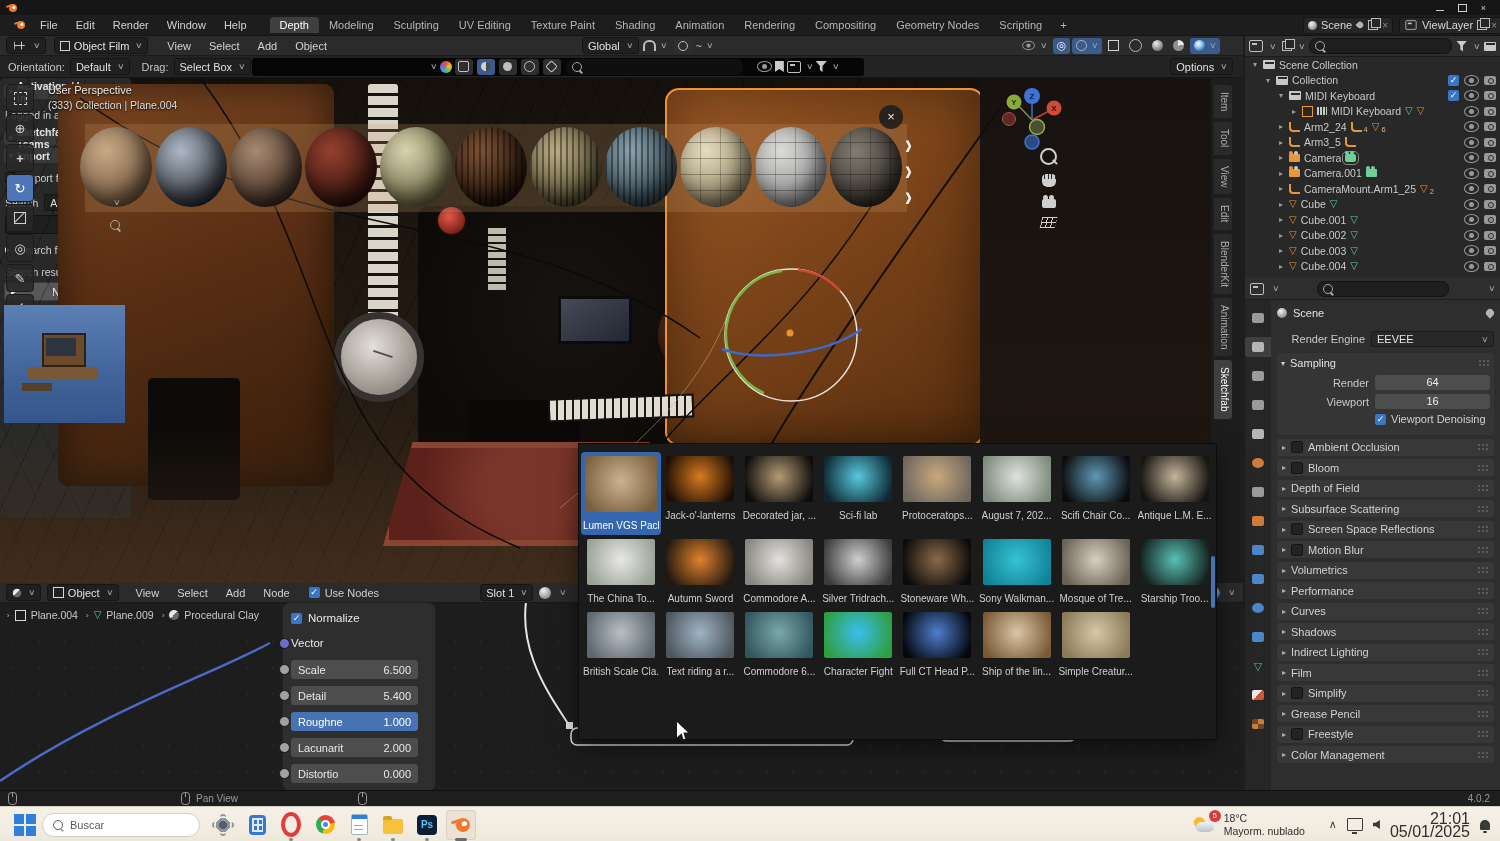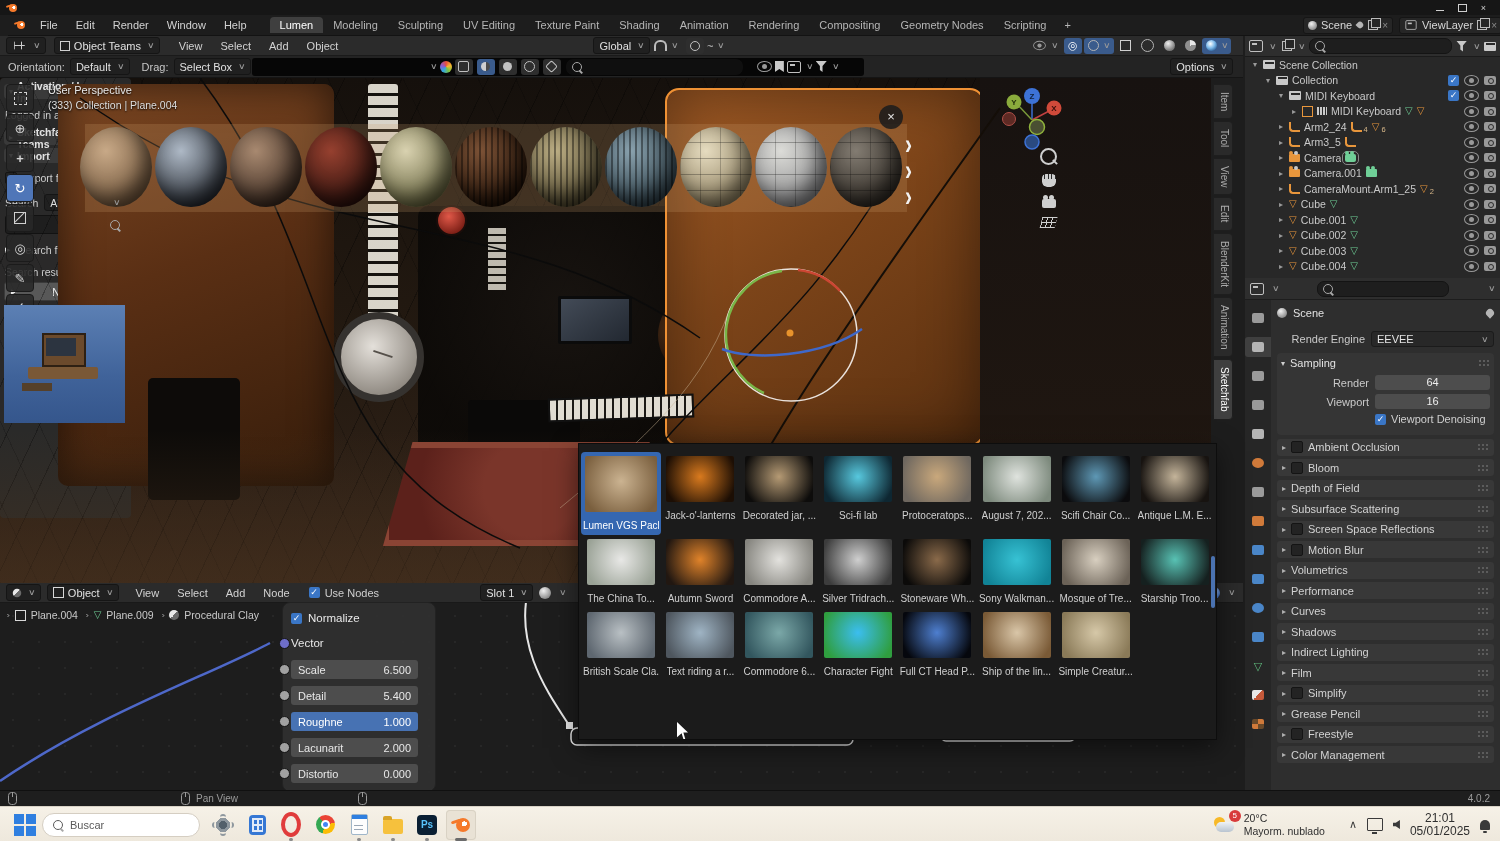--- a/index.html
+++ b/index.html
@@ -215,21 +215,21 @@
   .wicon{width:26px;height:20px;position:relative;}
   .wicon .sun{position:absolute;left:2px;top:2px;width:11px;height:11px;border-radius:50%;background:#f7b928;}
   .wicon .cloud{position:absolute;left:4px;top:7px;width:18px;height:10px;border-radius:6px;background:linear-gradient(#eef2f6,#b9c4d0);}
   .wbadge{position:absolute;right:-3px;top:-5px;width:12px;height:12px;border-radius:50%;background:#d83b3b;color:#fff;font-size:8px;line-height:12px;text-align:center;}
   .wtxt{font-size:10.5px;line-height:13px;color:#2f2f2f;}
   .ic-net{width:14px;height:11px;border:1.5px solid #3a3a3a;border-radius:1px;position:relative;}
   .ic-net::after{content:'';position:absolute;left:4px;bottom:-4px;width:5px;height:2px;background:#3a3a3a;}
   .ic-spk{width:7px;height:9px;background:#3a3a3a;clip-path:polygon(0 30%,40% 30%,100% 0,100% 100%,40% 70%,0 70%);position:relative;}
   .ic-bell{width:10px;height:10px;background:#3a3a3a;border-radius:5px 5px 1px 1px;position:relative;}
   .ic-bell::after{content:'';position:absolute;left:3px;bottom:-3px;width:4px;height:2px;border-radius:2px;background:#3a3a3a;}
-  .ttime{text-align:center;font-size:12px;line-height:13px;color:#2f2f2f;}
+  .ttime{text-align:right;font-size:16px;line-height:13px;color:#2f2f2f;}
 </style>
 </head>
 <body>
 
 <div id="root">
 
   <div id="titlebar" class="abs">
     <span class="blogo"></span>
     <div id="winbtns">
       <span class="wmin"></span>
@@ -241,21 +241,21 @@
   <div id="menubar" class="abs">
     <span class="blogo" style="margin-left:6px"></span>
     <div id="menu-items" class="row">
         <div class="mi">File</div>
         <div class="mi">Edit</div>
         <div class="mi">Render</div>
         <div class="mi">Window</div>
         <div class="mi">Help</div>
       </div>
     <div id="workspace-tabs" class="row" style="margin-left:14px">
-        <div class="ws on">Lumen</div>
+        <div class="ws on">Depth</div>
         <div class="ws">Modeling</div>
         <div class="ws">Sculpting</div>
         <div class="ws">UV Editing</div>
         <div class="ws">Texture Paint</div>
         <div class="ws">Shading</div>
         <div class="ws">Animation</div>
         <div class="ws">Rendering</div>
         <div class="ws">Compositing</div>
         <div class="ws">Geometry Nodes</div>
         <div class="ws">Scripting</div>
@@ -278,21 +278,21 @@
     </div>
   </div>
 
   <div id="vph" class="abs">
     <div class="dd" style="margin-left:6px">
       <span class="ngrid" style="transform:scale(.7)"></span>
       <span class="chev">∨</span>
     </div>
     <div class="dd" style="margin-left:8px">
       <span class="t-box" style="width:8px;height:8px;border-style:solid"></span>
-      <span>Object Teams</span>
+      <span>Object Film</span>
       <span class="chev">∨</span>
     </div>
     <div id="vph-menus" class="row" style="margin-left:10px">
         <div class="mi">View</div>
         <div class="mi">Select</div>
         <div class="mi">Add</div>
         <div class="mi">Object</div>
       </div>
     <div class="dd" style="margin-left:246px">
       <span>Global</span>
@@ -1152,21 +1152,21 @@
         <span class="dot"></span>
       </div>
     <div id="tray">
       <div class="row" style="gap:6px">
         <span class="wicon">
           <span class="sun"></span>
             <span class="cloud"></span>
           <span class="wbadge">5</span>
         </span>
         <span class="wtxt">
-          <div>20°C</div>
+          <div>18°C</div>
           <div>Mayorm. nublado</div>
         </span>
       </div>
       <span style="color:#3a3a3a;font-size:11px;margin-left:14px">∧</span>
       <span class="ic-net"></span>
       <span class="ic-spk"></span>
       <span class="ttime">
         <div>21:01</div>
         <div>05/01/2025</div>
       </span>

